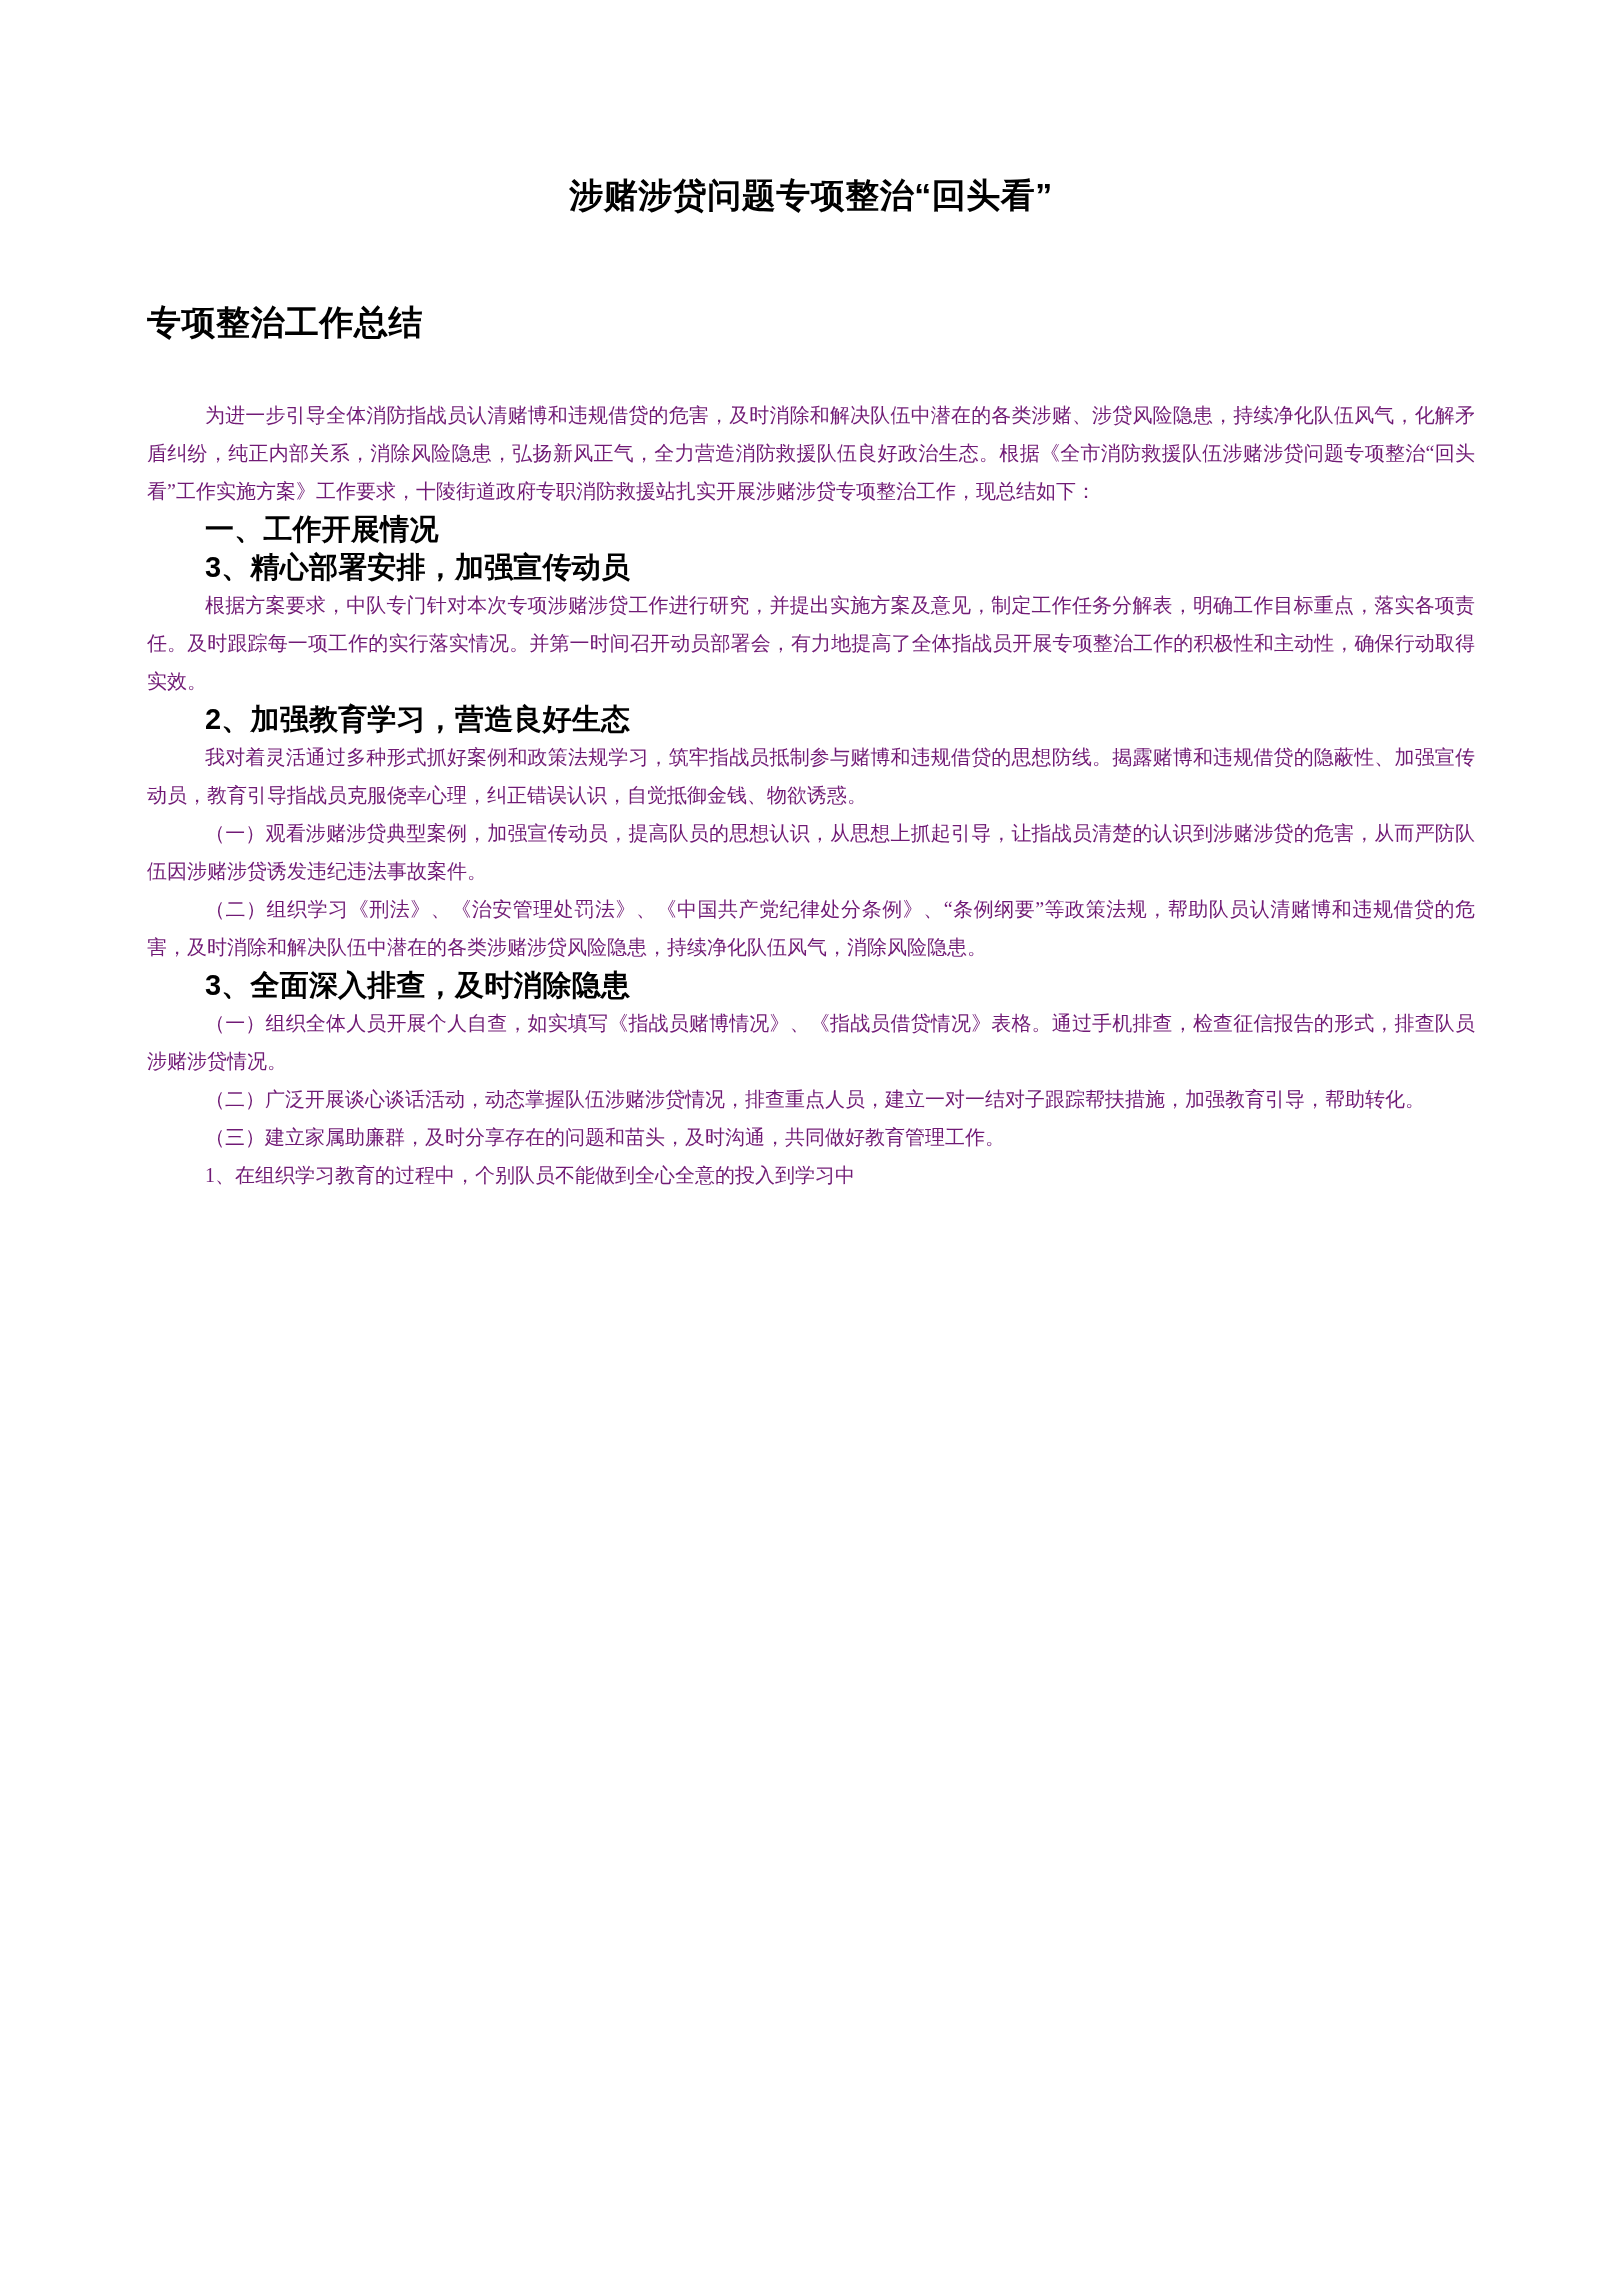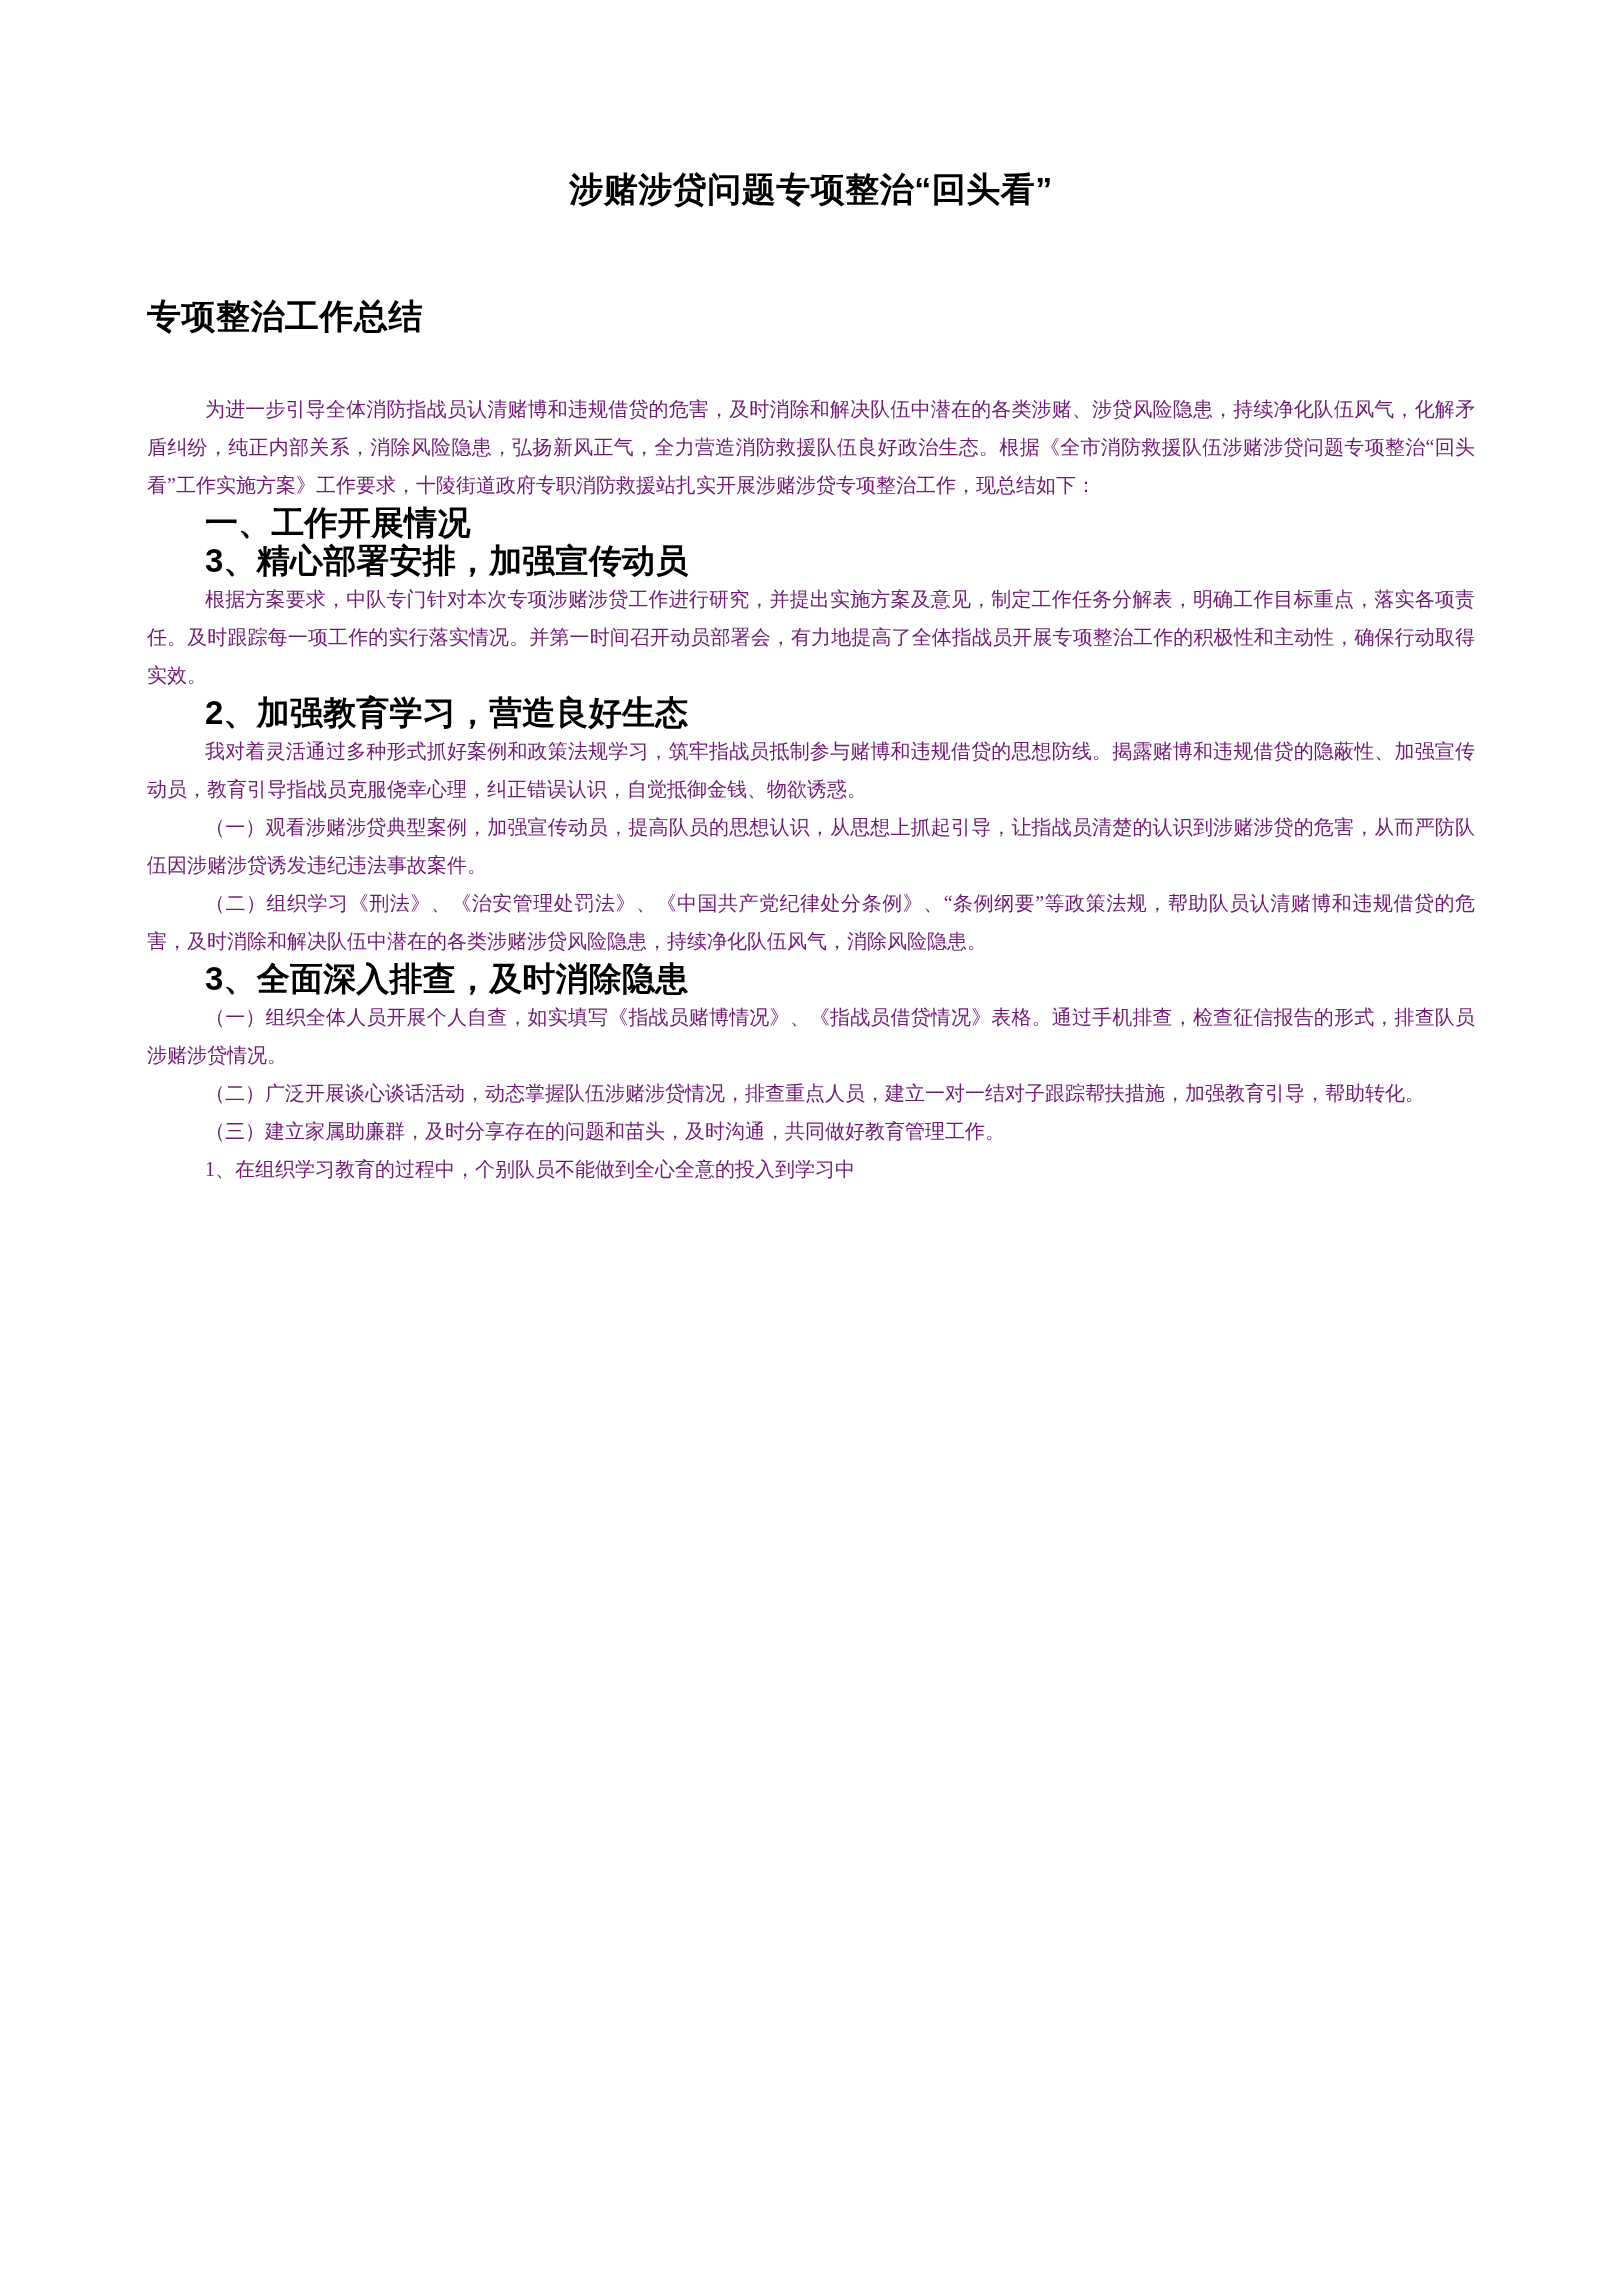--- a/index.html
+++ b/index.html
@@ -20,21 +20,21 @@
     width: 1621px;
     height: 2293px;
     background: #ffffff;
     box-sizing: border-box;
     overflow: hidden;
   }
 
   .content {
     position: absolute;
     left: 147px;
-    top: 2px;
+    top: 8px;
     width: 1328px;
   }
 
   
   .title-block {
     padding-top: 165px;
   }
 
   .doc-title {
     font-family: "Liberation Sans", "DejaVu Sans", sans-serif;
@@ -73,21 +73,21 @@
     text-justify: inter-ideograph;
     text-indent: 58px;
     color: #701a75;
     word-break: break-all;
   }
 
   p.heading {
     margin: 0;
     font-family: "Liberation Sans", "DejaVu Sans", sans-serif;
     font-weight: bold;
-    font-size: 33px;
+    font-size: 29px;
     line-height: 38px;
     text-align: left;
     text-indent: 58px;
     color: #000;
     letter-spacing: 0.2px;
   }
 </style>
 </head>
 <body>
 

